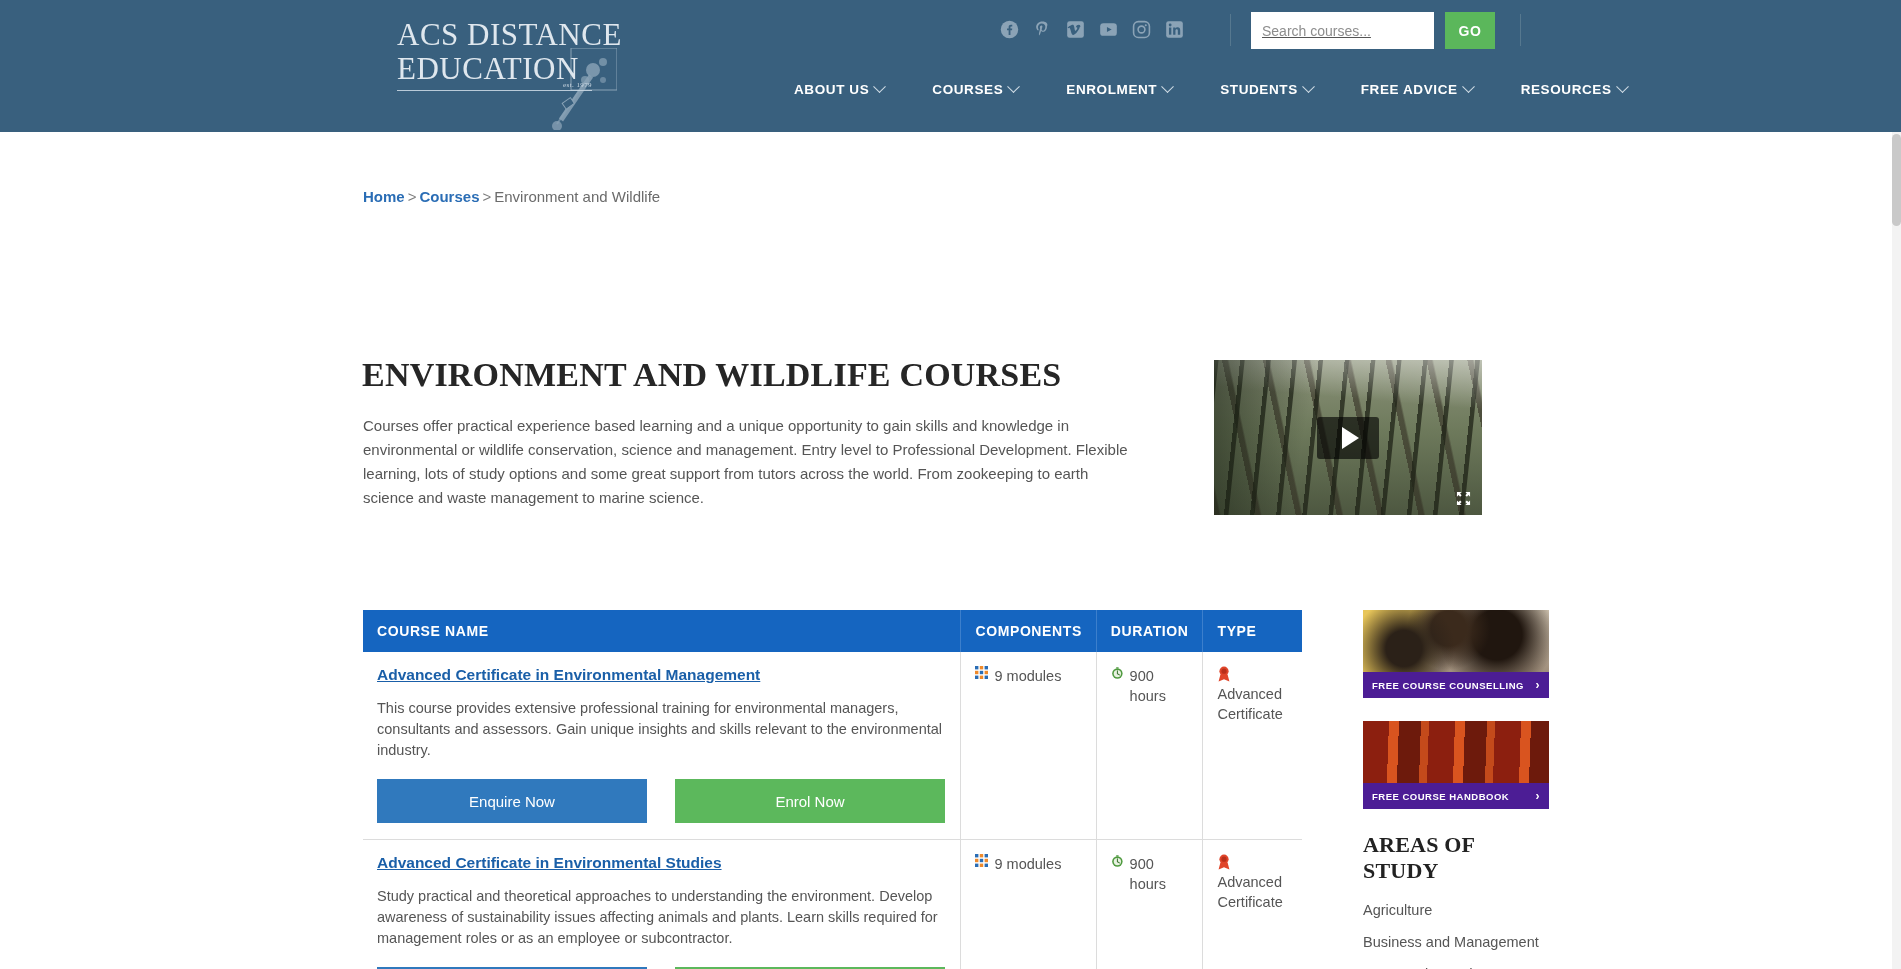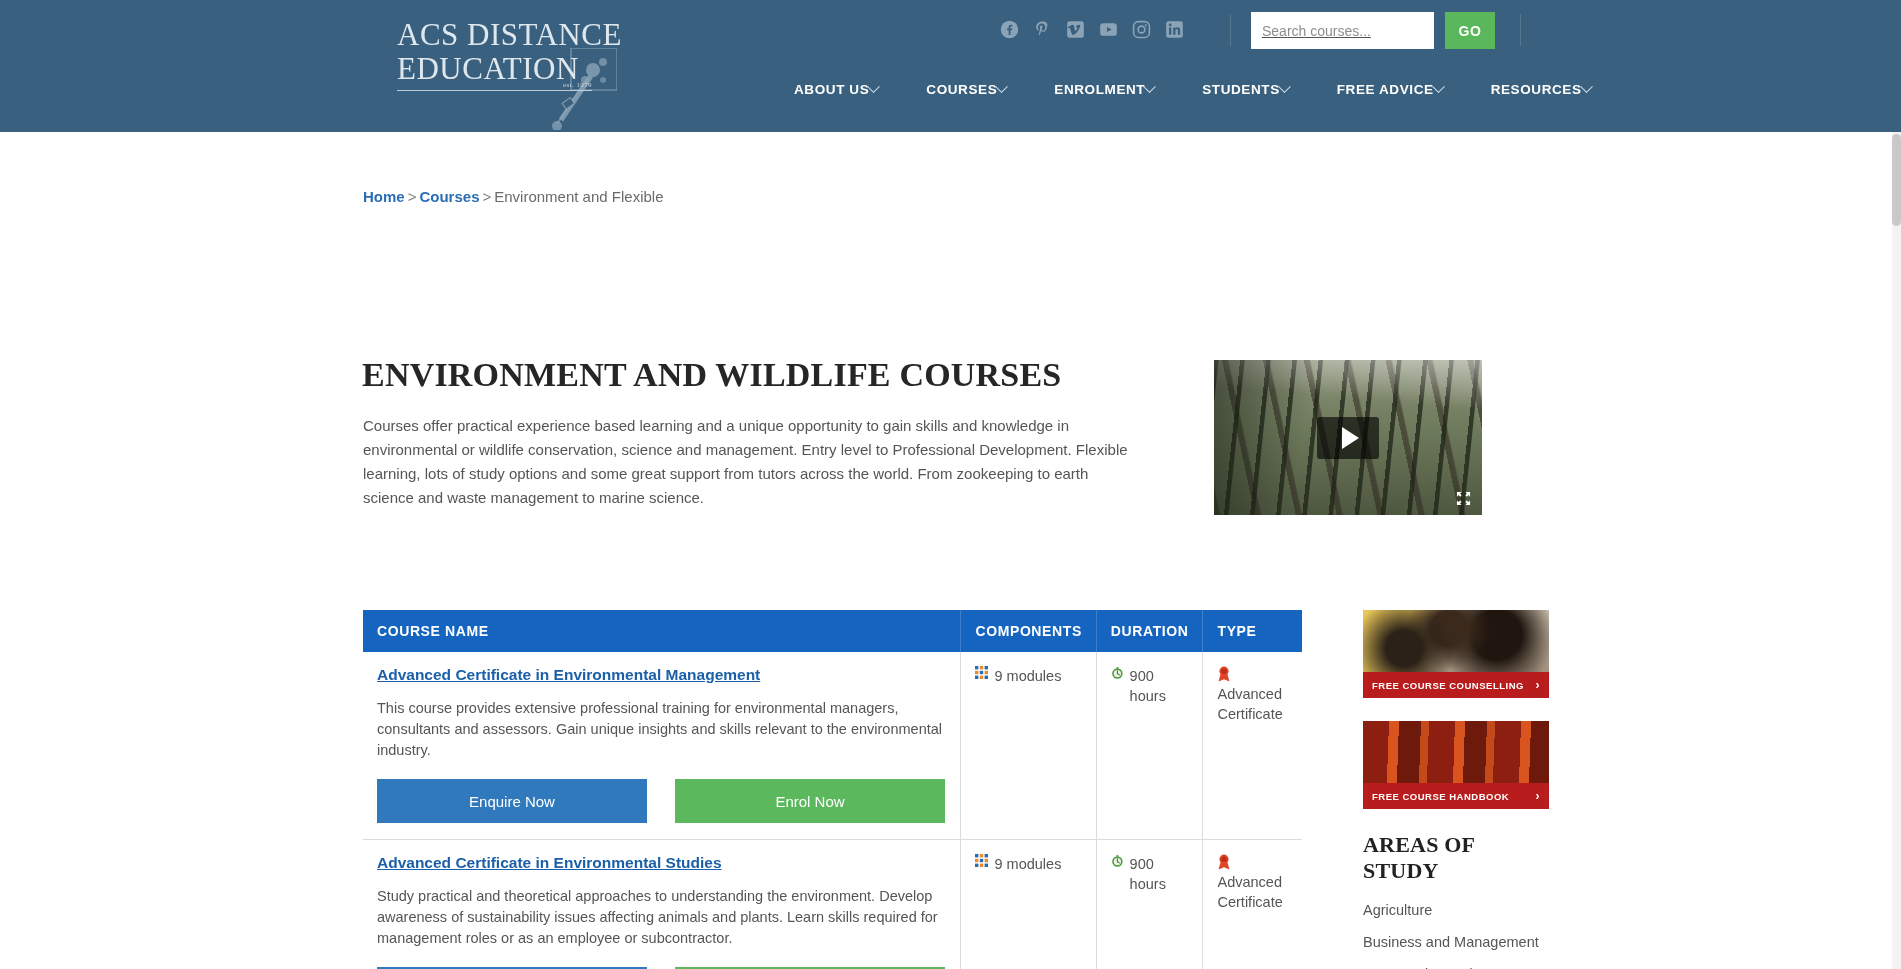--- a/index.html
+++ b/index.html
@@ -143,20 +143,21 @@
     position: absolute;
     left: 770px;
     top: 82px;
     display: flex;
     gap: 0;
     align-items: center;
   }
   .nav-item {
     display: flex;
     align-items: center;
+    gap: 6px;
     color: #ffffff;
     font-size: 13.5px;
     font-weight: bold;
     letter-spacing: 0.6px;
     padding: 0 24px;
     cursor: pointer;
     white-space: nowrap;
   }
   .nav-caret {
     display: inline-block;
@@ -355,21 +356,21 @@
       linear-gradient(#cfc3b0, #a08f7c);
   }
   .promo-img.handbook {
     background:
       repeating-linear-gradient(92deg, #8c1f0f 0 26px, #d9541f 26px 36px, #6d1a0c 36px 58px, #c44a1b 58px 66px),
       linear-gradient(#5a170a, #3d1107);
   }
   .promo-bar {
     width: 186px;
     height: 26px;
-    background: #b91c1c;
+    background: #4c1d95;
     display: flex;
     align-items: center;
     justify-content: space-between;
     padding: 0 9px;
     color: #fff;
     font-size: 9.5px;
     font-weight: bold;
     letter-spacing: 0.5px;
   }
   .promo-arrow { font-size: 12px; font-weight: bold; }
@@ -508,21 +509,21 @@
         <i class="nav-caret"></i>
       </div>
     </nav>
 
   </div>
 </header>
 
 <main class="content">
 
   <div class="breadcrumb">
-    <a>Home</a><span class="sep">&gt;</span><a>Courses</a><span class="sep">&gt;</span><span class="current">Environment and Flexible</span>
+    <a>Home</a><span class="sep">&gt;</span><a>Courses</a><span class="sep">&gt;</span><span class="current">Environment and Wildlife</span>
   </div>
 
   <h1 class="page-title">ENVIRONMENT AND WILDLIFE COURSES</h1>
 
   <div class="intro">
     <p>Courses offer practical experience based learning and a unique opportunity to gain skills and knowledge in environmental or wildlife conservation, science and management. Entry level to Professional Development. Flexible learning, lots of study options and some great support from tutors across the world. From zookeeping to earth science and waste management to marine science.</p>
   </div>
 
   <div class="video-box">
     <div class="video-img"></div>

